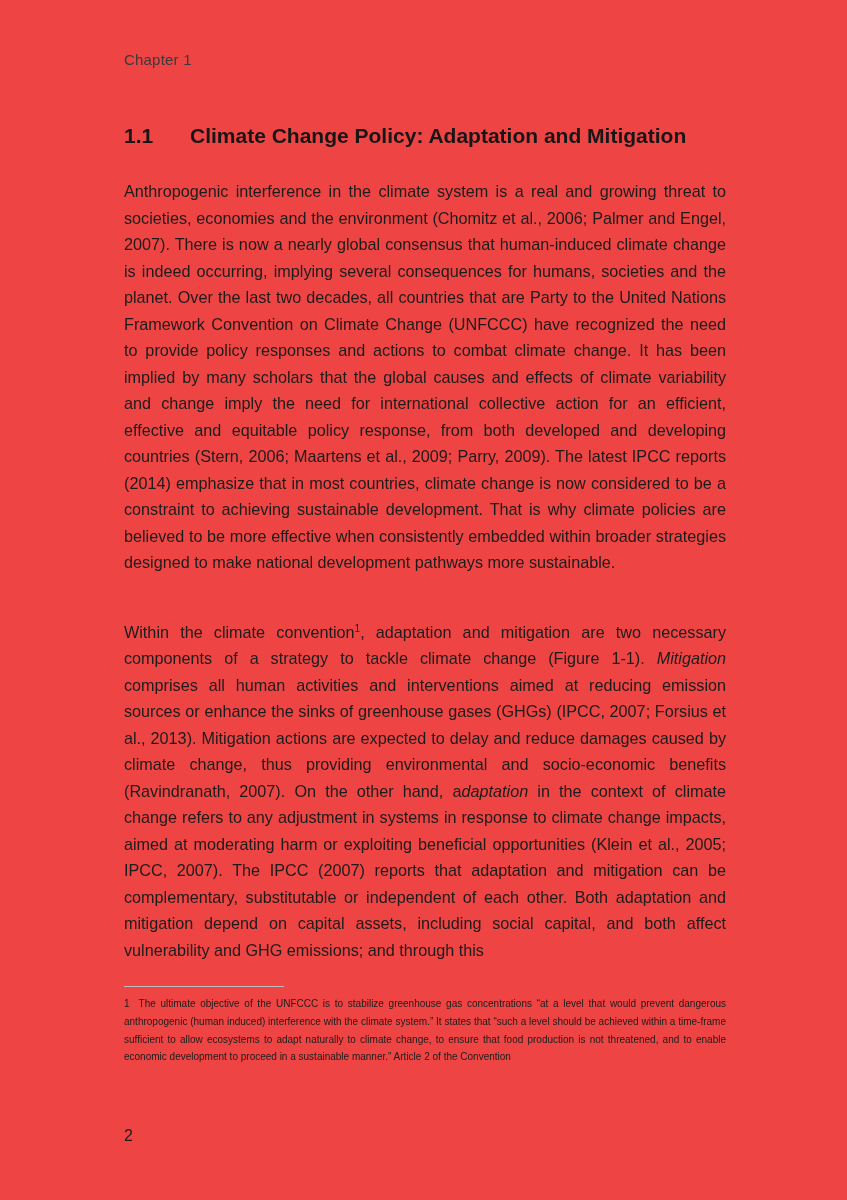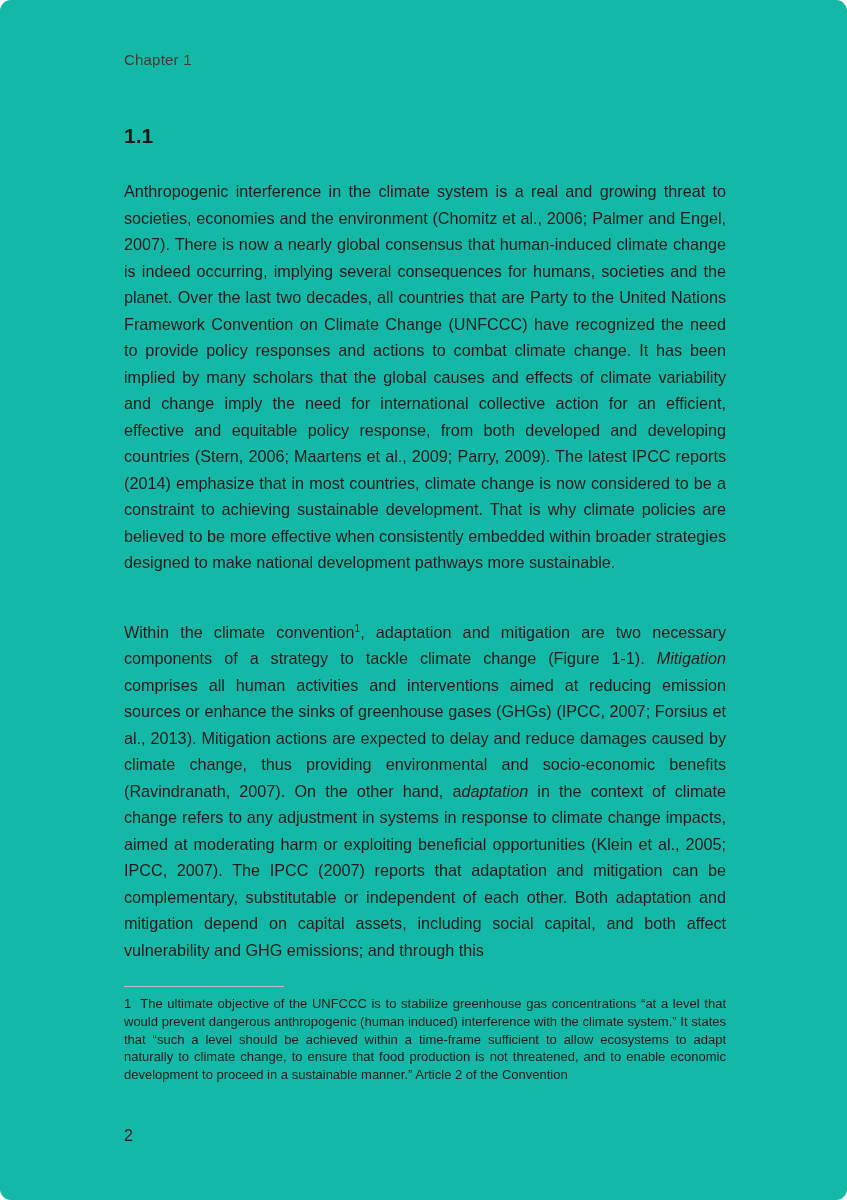--- a/index.html
+++ b/index.html
@@ -4,25 +4,24 @@
 <style>
   html, body {
     margin: 0;
     padding: 0;
     background: #ffffff;
   }
   .page {
     position: relative;
     width: 847px;
     height: 1200px;
-    background: #14b8a6;
+    background: #ef4444;
     font-family: "Liberation Sans", sans-serif;
     color: #1c1c1c;
     overflow: hidden;
-    border-radius: 11px;
   }
   .content {
     position: absolute;
     left: 124px;
     top: 0;
     width: 602px;
   }
   .running-header {
     margin-top: 51px;
     font-size: 15px;
@@ -67,21 +66,21 @@
     width: 602px;
   }
   .footnote-rule {
     border: none;
     border-top: 1px solid #bdbdbd;
     width: 160px;
     margin: 0 0 8px 0;
   }
   .footnote {
     margin: 0;
-    font-size: 13px;
+    font-size: 10px;
     line-height: 17.8px;
     text-align: justify;
     color: #1c1c1c;
   }
   .footnote-marker {
     display: inline-block;
     margin-right: 9px;
   }
   .page-number {
     position: absolute;
@@ -96,20 +95,21 @@
 <body>
 
 <div class="page">
 
   <div class="content">
 
     <div class="running-header">Chapter 1</div>
 
     <h1 class="section-heading">
       <span class="section-number">1.1</span>
+      <span class="section-title">Climate Change Policy: Adaptation and Mitigation</span>
     </h1>
 
     <p class="body-para">Anthropogenic interference in the climate system is a real and growing threat to societies, economies and the environment (Chomitz et al., 2006; Palmer and Engel, 2007). There is now a nearly global consensus that human-induced climate change is indeed occurring, implying several consequences for humans, societies and the planet. Over the last two decades, all countries that are Party to the United Nations Framework Convention on Climate Change (UNFCCC) have recognized the need to provide policy responses and actions to combat climate change. It has been implied by many scholars that the global causes and effects of climate variability and change imply the need for international collective action for an efficient, effective and equitable policy response, from both developed and developing countries (Stern, 2006; Maartens et al., 2009; Parry, 2009). The latest IPCC reports (2014) emphasize that in most countries, climate change is now considered to be a constraint to achieving sustainable development. That is why climate policies are believed to be more effective when consistently embedded within broader strategies designed to make national development pathways more sustainable.</p>
 
     <p class="body-para"><span>Within the climate convention</span><sup>1</sup><span>, adaptation and mitigation are two necessary components of a strategy to tackle climate change (Figure 1-1). </span><em>Mitigation</em><span> comprises all human activities and interventions aimed at reducing emission sources or enhance the sinks of greenhouse gases (GHGs) (IPCC, 2007; Forsius et al., 2013). Mitigation actions are expected to delay and reduce damages caused by climate change, thus providing environmental and socio-economic benefits (Ravindranath, 2007). On the other hand, a</span><em>daptation</em><span> in the context of climate change refers to any adjustment in systems in response to climate change impacts, aimed at moderating harm or exploiting beneficial opportunities (Klein et al., 2005; IPCC, 2007). The IPCC (2007) reports that adaptation and mitigation can be complementary, substitutable or independent of each other. Both adaptation and mitigation depend on capital assets, including social capital, and both affect vulnerability and GHG emissions; and through this</span></p>
 
   </div>
 
   <div class="footnote-block">
     <hr class="footnote-rule">

